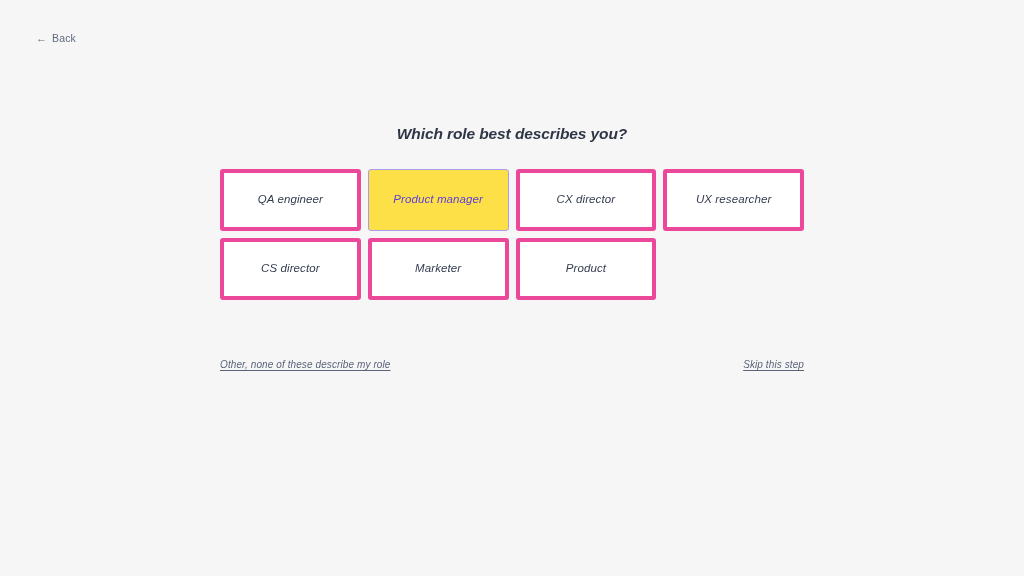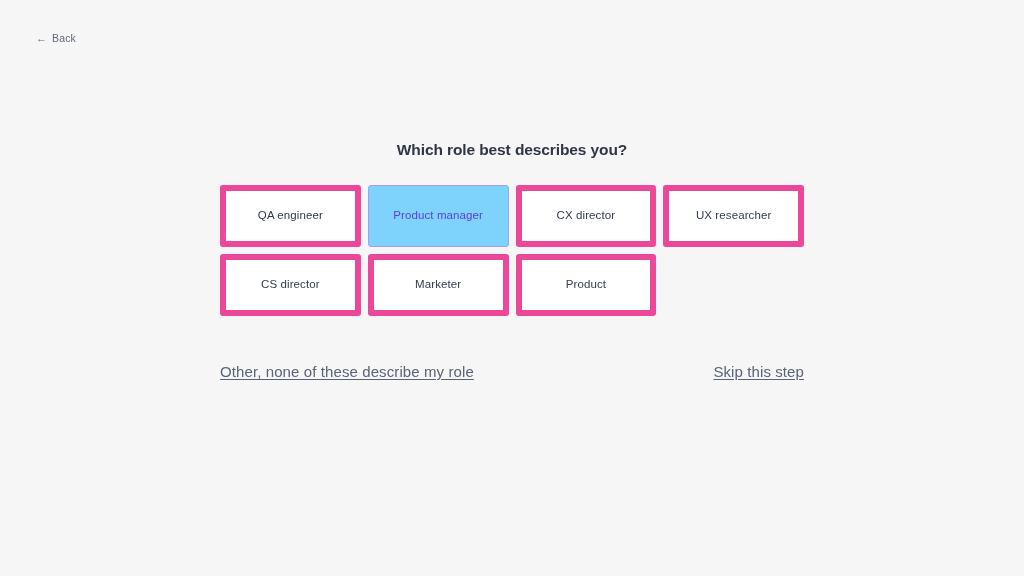--- a/index.html
+++ b/index.html
@@ -35,22 +35,23 @@
     line-height: 1;
     color: #616a7d;
     display: inline-block;
     transform: translateY(-0.5px);
   }
 
   
   .stage {
     position: absolute;
     left: 220px;
-    top: 140px;
+    top: 124px;
     width: 584px;
+    font-style: italic;
   }
 
   .page-title {
     margin: 0;
     font-size: 15.5px;
     font-weight: bold;
     color: #2e3545;
     text-align: center;
     letter-spacing: -0.1px;
     line-height: 1.3;
@@ -59,60 +60,61 @@
   
   .role-grid {
     margin-top: 25px;
     display: grid;
     grid-template-columns: repeat(4, 1fr);
     gap: 7px;
   }
   .role-card {
     height: 62px;
     background: #ffffff;
-    border: 6px solid #ec4899;
+    border: 4px solid #ec4899;
     border-radius: 3px;
     display: flex;
     align-items: center;
     justify-content: center;
     box-sizing: border-box;
     cursor: pointer;
     user-select: none;
   }
   .role-card .role-label {
     font-size: 11.5px;
     color: #333c4e;
     letter-spacing: 0.1px;
     text-align: center;
     line-height: 1.2;
     padding: 0 6px;
   }
   .role-card.selected {
     border: 1px solid #a79df0;
-    background: #7dd3fc;
+    background: #fde047;
   }
   .role-card.selected .role-label {
     color: #5b3fd8;
   }
 
   
   .footer-links {
     margin-top: 47px;
     display: flex;
     align-items: center;
     justify-content: space-between;
   }
   .footer-link {
-    font-size: 15px;
+    font-size: 10px;
     color: #5a6378;
     text-decoration: underline;
     text-underline-offset: 2px;
     cursor: pointer;
     letter-spacing: 0.1px;
     user-select: none;
+    margin-top: 12px;
   }
 </style>
 </head>
 <body>
 
 <div class="back-link">
   <span class="back-arrow">←</span>
   <span>Back</span>
 </div>
 

